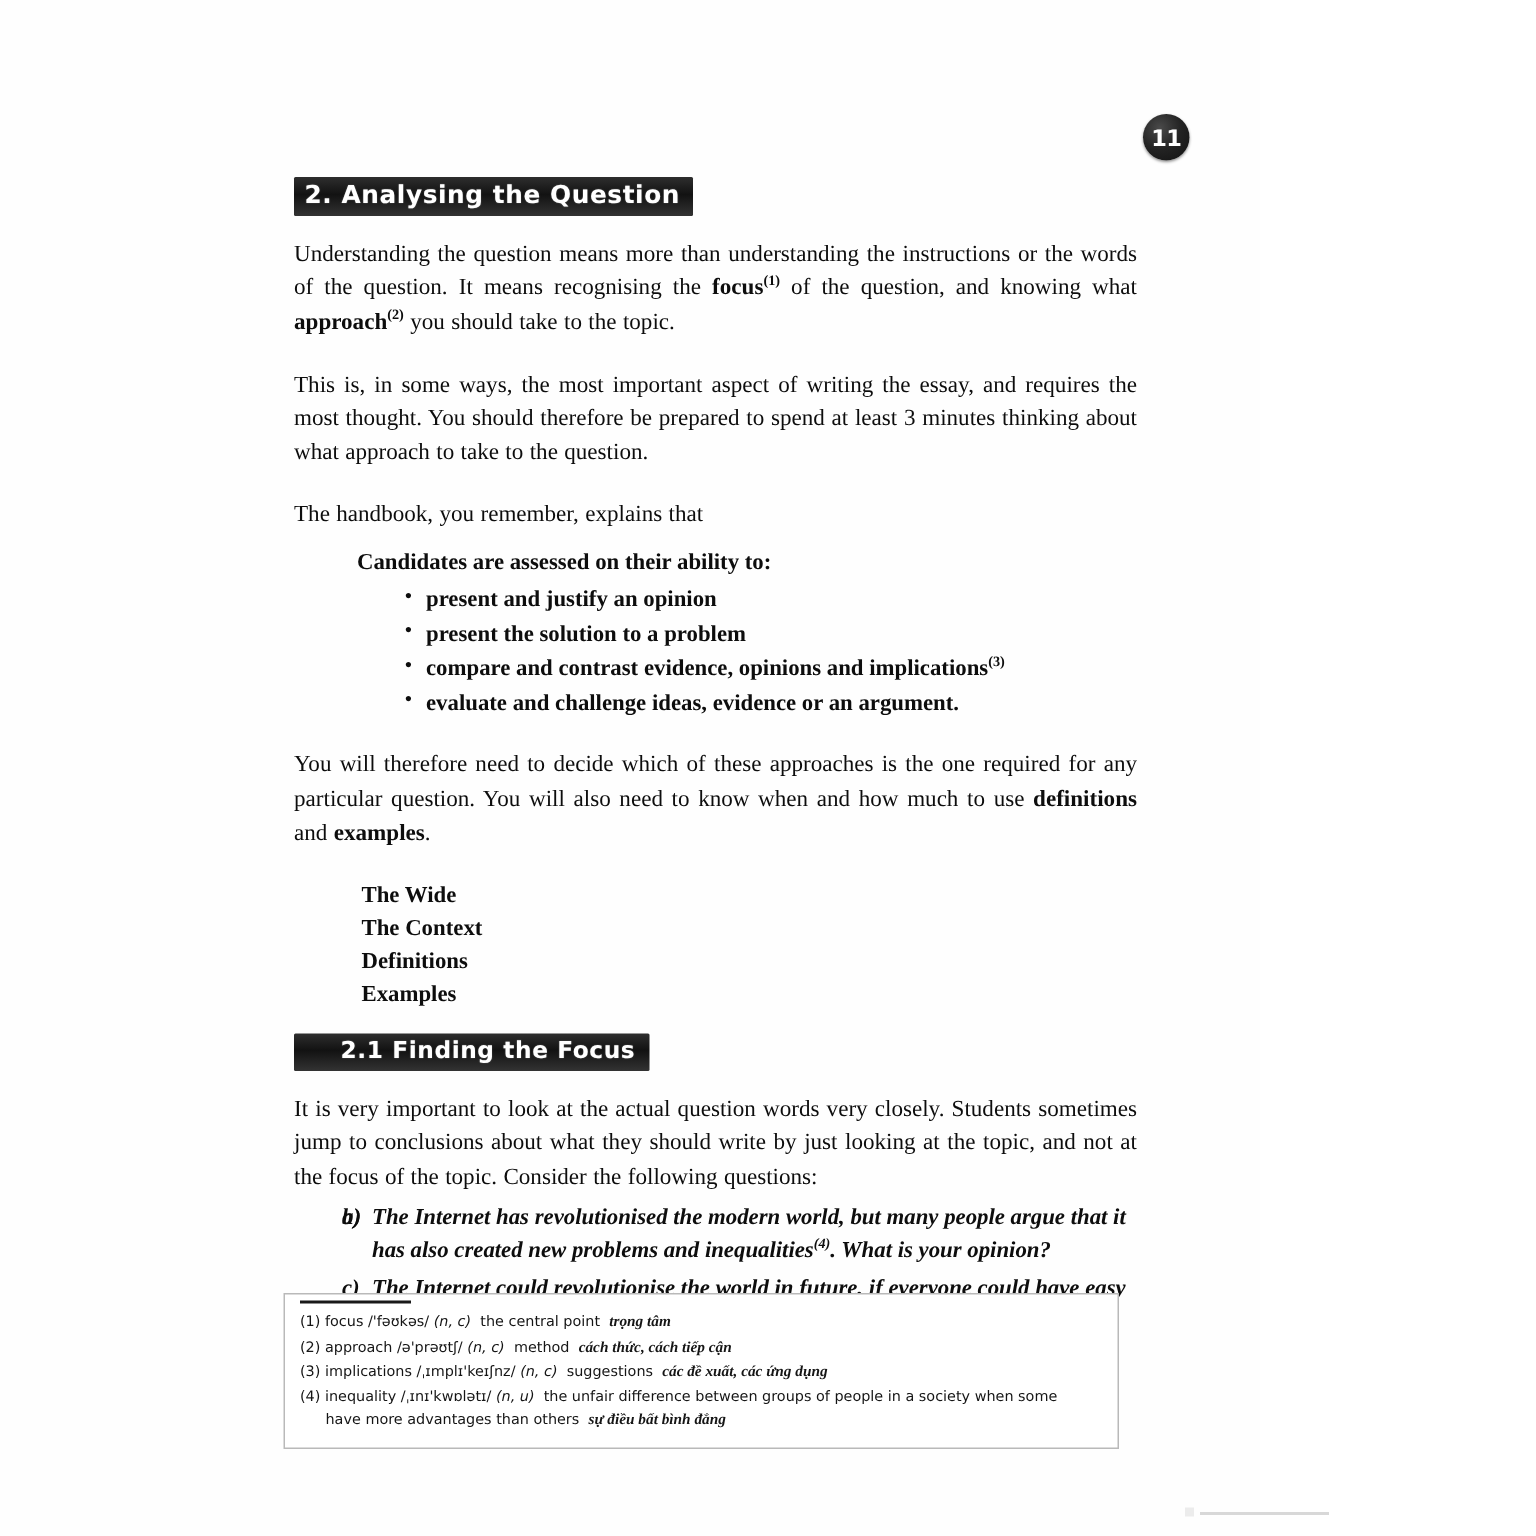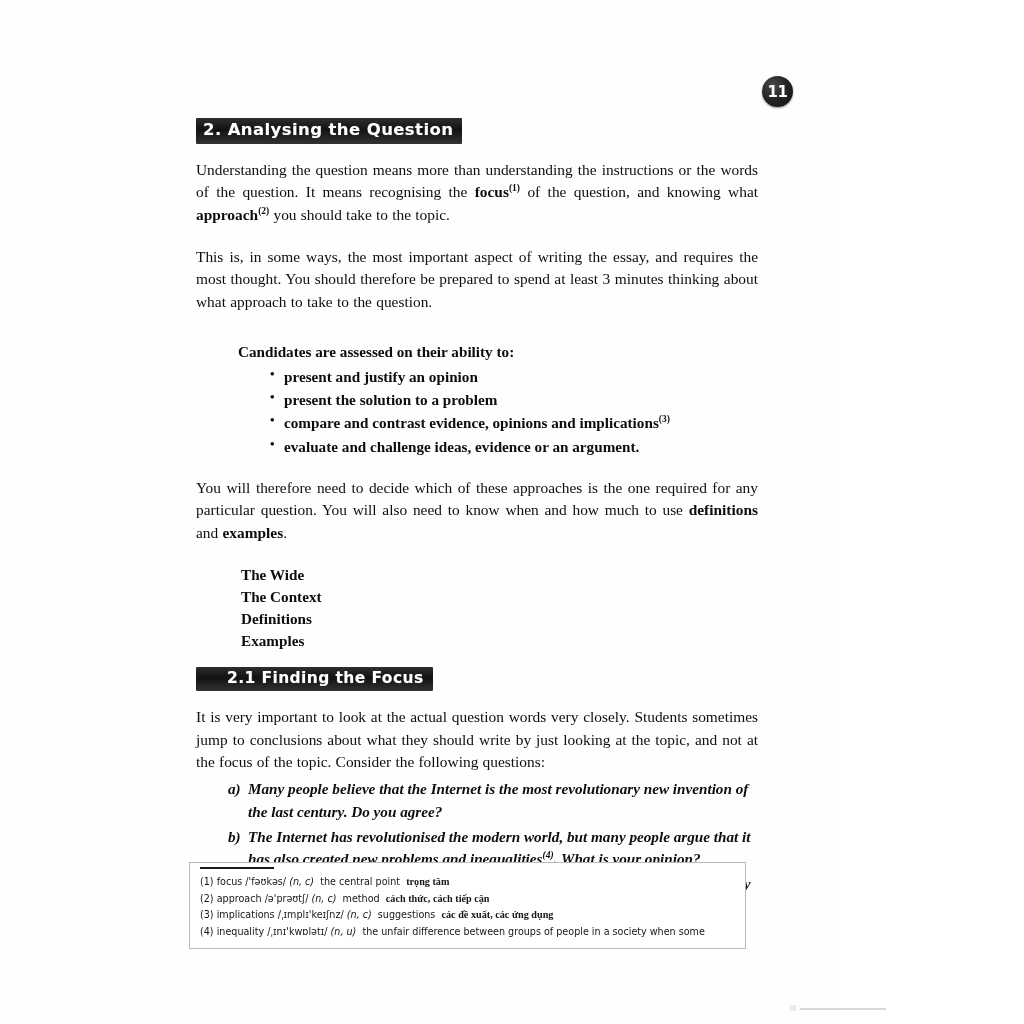--- a/index.html
+++ b/index.html
@@ -153,20 +153,21 @@
     font-size: 9.6px;
     line-height: 1.62;
     color: #151515;
     margin: 0;
   }
   .gloss-item .num { font-weight: normal; }
   .gloss-item .ipa { font-family: "DejaVu Sans", sans-serif; }
   .gloss-item .pos { font-style: italic; }
   .gloss-item .vi {
     font-family: "Liberation Serif", serif;
+    font-style: italic;
     font-weight: bold;
     font-size: 10.2px;
     text-align: right;
   }
   .gloss-item .cont { display: block; padding-left: 17px; }
 
   
   .artifact {
     position: absolute;
     left: 800px; top: 1008px;
@@ -196,20 +197,21 @@
     <div class="gap-md"></div>
 
     <p class="para"><span>Understanding the question means more than understanding the instructions or the words of the question. It means recognising the </span><b>focus</b><sup>(1)</sup><span> of the question, and knowing what </span><b>approach</b><sup>(2)</sup><span> you should take to the topic.</span></p>
 
     <div class="gap-lg"></div>
 
     <p class="para">This is, in some ways, the most important aspect of writing the essay, and requires the most thought. You should therefore be prepared to spend at least 3 minutes thinking about what approach to take to the question.</p>
 
     <div class="gap-lg"></div>
 
+    <p class="para">The handbook, you remember, explains that</p>
 
     <div class="gap-sm"></div>
 
     <div class="quote-block">
       <div class="quote-lead">Candidates are assessed on their ability to:</div>
       <ul class="bullets">
         <li><span>present and justify an opinion</span><sup></sup></li>
         <li><span>present the solution to a problem</span><sup></sup></li>
         <li><span>compare and contrast evidence, opinions and implications</span><sup>(3)</sup></li>
         <li><span>evaluate and challenge ideas, evidence or an argument.</span><sup></sup></li>
@@ -234,35 +236,35 @@
 
     <div>
       <span class="banner sub">2.1 Finding the Focus</span>
     </div>
 
     <div class="gap-md"></div>
 
     <p class="para">It is very important to look at the actual question words very closely. Students sometimes jump to conclusions about what they should write by just looking at the topic, and not at the focus of the topic. Consider the following questions:</p>
 
     <ol class="questions">
-      <li><span class="marker">a)</span><span>Many people believe that the Internet is the most revolutionary new invention of the last century. Do you agree?</span></li>
+      <li><span class="marker">a)</span></li>
       <li><span class="marker">b)</span><span>The Internet has revolutionised the modern world, but many people argue that it has also created new problems and inequalities</span><sup>(4)</sup><span>. What is your opinion?</span></li>
       <li><span class="marker">c)</span><span>The Internet could revolutionise the world in future, if everyone could have easy access to all the information that is available on the World Wide Web. Do you agree or disagree with this statement?</span></li>
     </ol>
 
   </div>
 
   <div class="glossary">
     <div class="rule"></div>
 
     <p class="gloss-item"><span class="num">(1)</span>&nbsp;<span>focus</span>&nbsp;<span class="ipa">/'fəʊkəs/</span>&nbsp;<span class="pos">(n, c)</span>&nbsp;&nbsp;<span>the central point</span>&nbsp;&nbsp;<span class="vi">trọng tâm</span></p>
 
     <p class="gloss-item"><span class="num">(2)</span>&nbsp;<span>approach</span>&nbsp;<span class="ipa">/ə'prəʊtʃ/</span>&nbsp;<span class="pos">(n, c)</span>&nbsp;&nbsp;<span>method</span>&nbsp;&nbsp;<span class="vi">cách thức, cách tiếp cận</span></p>
 
     <p class="gloss-item"><span class="num">(3)</span>&nbsp;<span>implications</span>&nbsp;<span class="ipa">/ˌɪmplɪ'keɪʃnz/</span>&nbsp;<span class="pos">(n, c)</span>&nbsp;&nbsp;<span>suggestions</span>&nbsp;&nbsp;<span class="vi">các đề xuất, các ứng dụng</span></p>
 
-    <p class="gloss-item"><span class="num">(4)</span>&nbsp;<span>inequality</span>&nbsp;<span class="ipa">/ˌɪnɪ'kwɒlətɪ/</span>&nbsp;<span class="pos">(n, u)</span>&nbsp;&nbsp;<span>the unfair difference between groups of people in a society when some</span></p>
+    <p class="gloss-item"><span class="num">(4)</span>&nbsp;<span>inequality</span>&nbsp;<span class="ipa">/ˌɪnɪ'kwɒlətɪ/</span>&nbsp;<span class="pos">(n, u)</span>&nbsp;&nbsp;<span>the unfair difference between groups of people in a society when some</span><span class="cont"><span>have more advantages than others</span>&nbsp;&nbsp;<span class="vi">sự điều bất bình đẳng</span></span></p>
   </div>
 
   <div class="artifact2"></div>
   <div class="artifact"></div>
 
 </div>
 
 </body></html>

